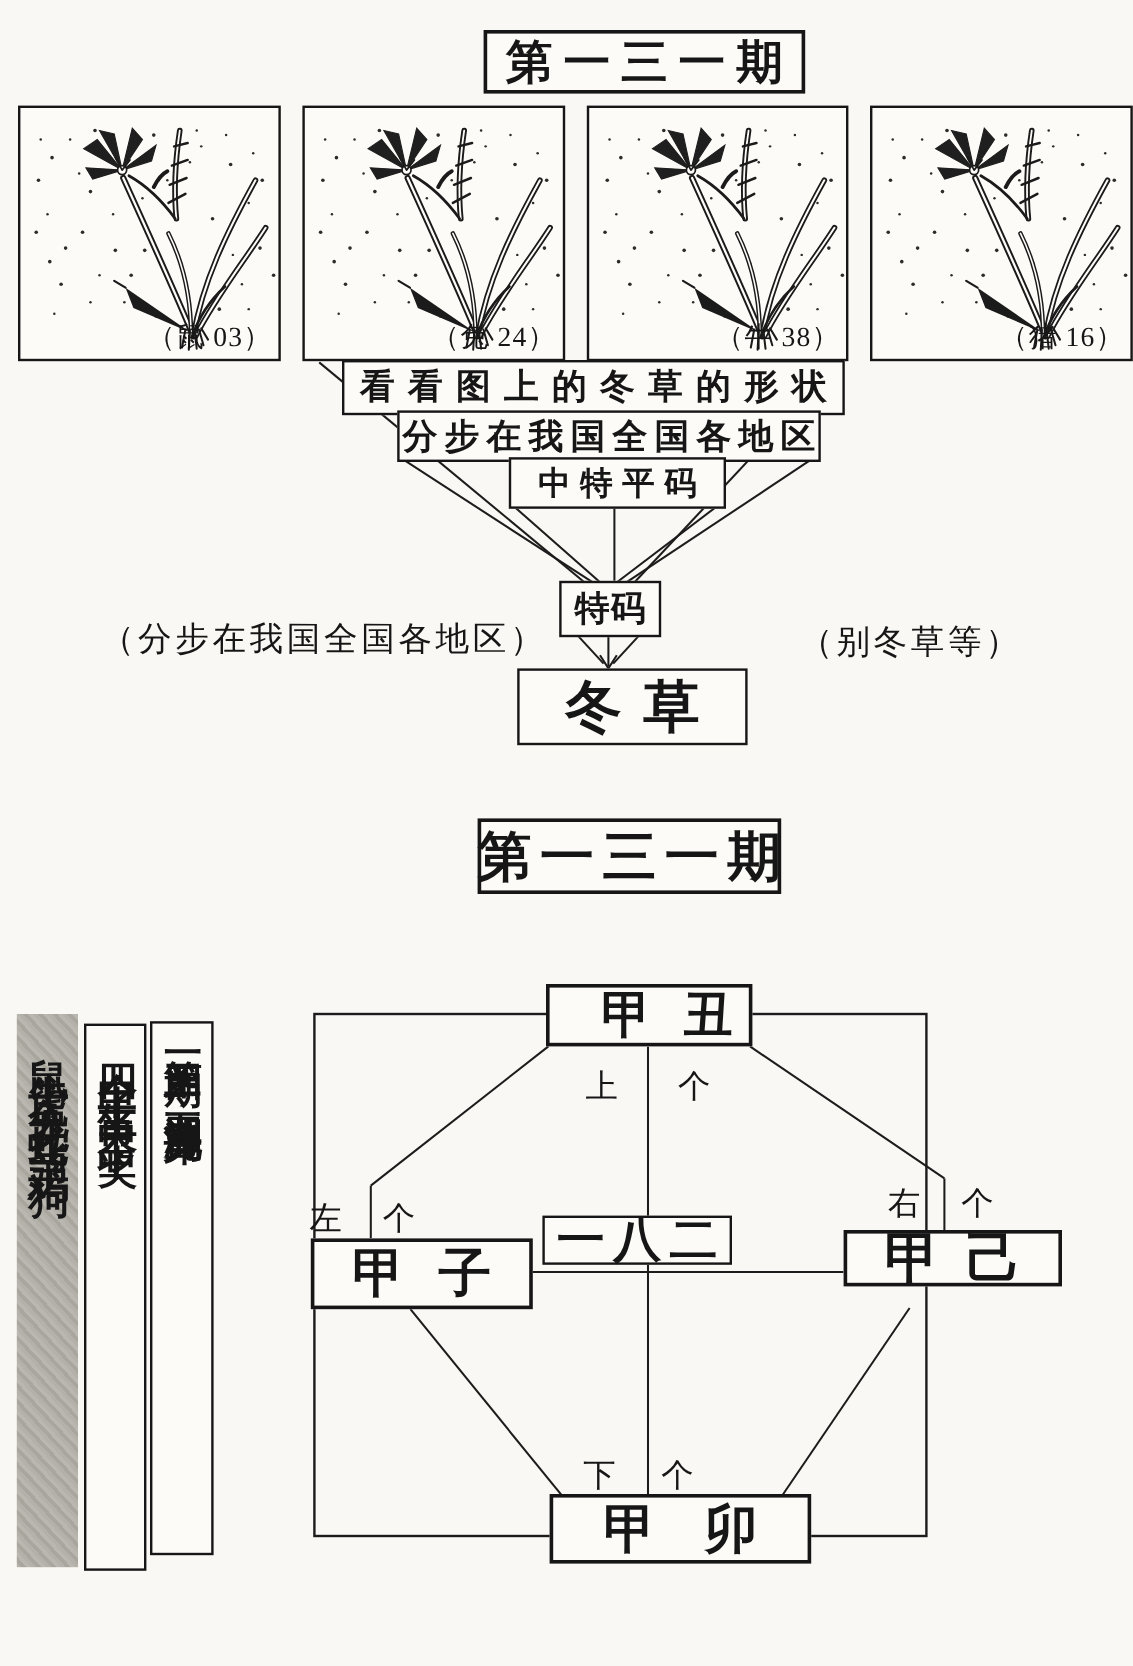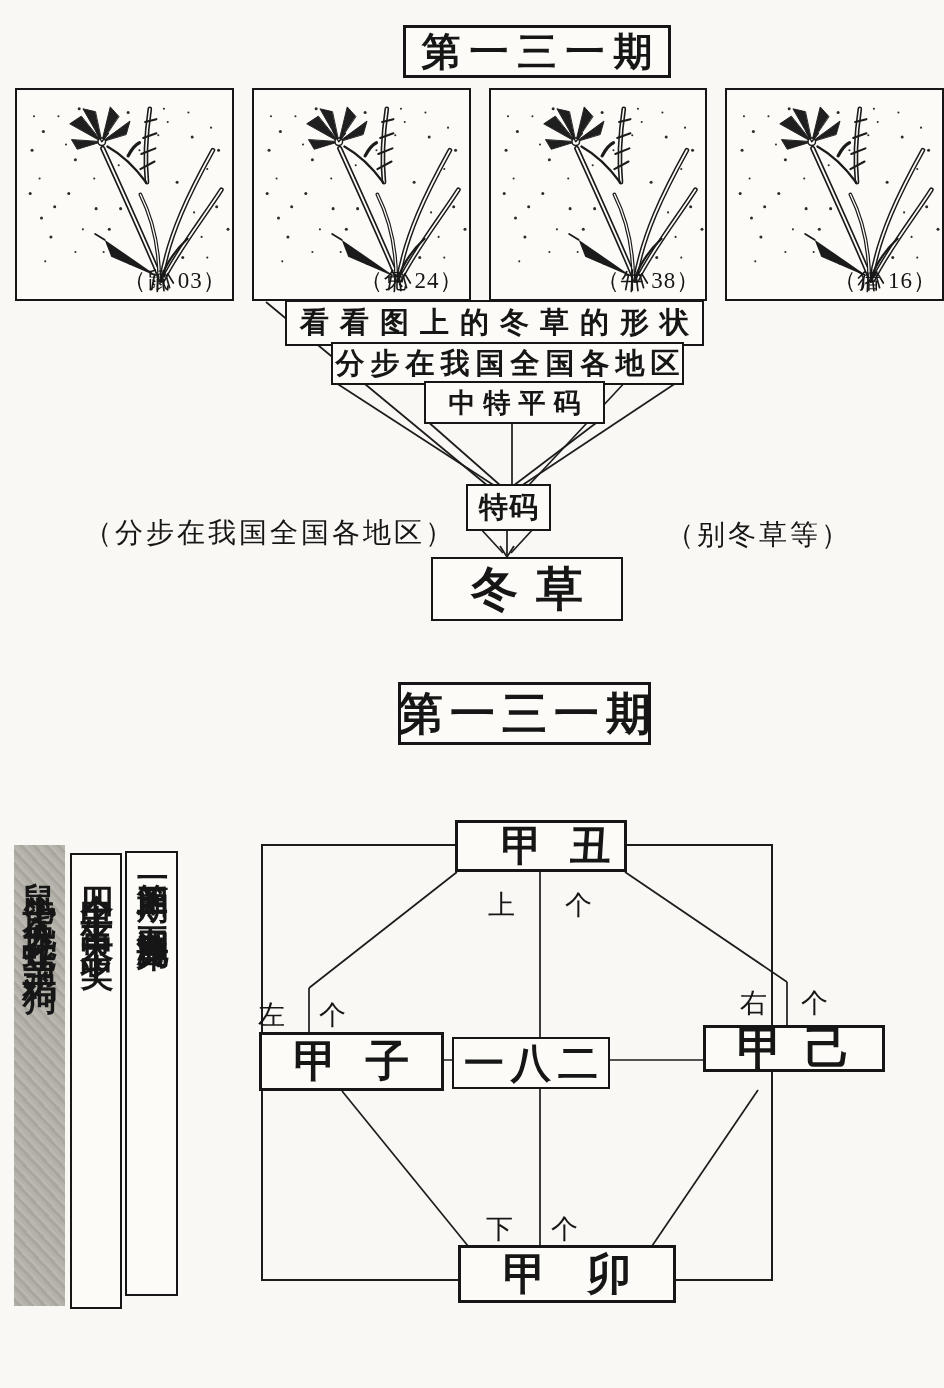--- a/index.html
+++ b/index.html
@@ -70,21 +70,21 @@
   
   .dbx{
     position:absolute;z-index:2;background:#fcfbf7;border:3px solid #161616;
     display:flex;align-items:center;justify-content:center;
     font-weight:bold;white-space:nowrap;box-sizing:border-box;
   }
   .d-top{left:455px;top:820px;width:172px;height:52px;font-size:42px;}
   .d-top span{letter-spacing:26px;margin-right:-26px;margin-left:30px;}
   .d-left{left:212px;top:1032px;width:185px;height:59px;font-size:44px;margin-left:47px;}
   .d-left span{letter-spacing:28px;margin-right:-28px;}
-  .d-center{left:452px;top:1037px;width:158px;height:52px;font-size:40px;border-width:2px;}
+  .d-center{left:452px;top:1013px;width:158px;height:41px;font-size:40px;border-width:2px;}
   .d-center span{letter-spacing:7px;margin-right:-7px;}
   .d-right{left:703px;top:1025px;width:182px;height:47px;font-size:46px;}
   .d-right span{letter-spacing:22px;margin-right:-22px;}
   .d-bottom{left:458px;top:1245px;width:218px;height:58px;font-size:44px;}
   .d-bottom span{letter-spacing:40px;margin-right:-40px;}
   
   .dlab{
     position:absolute;z-index:2;display:flex;justify-content:space-between;
     font-size:27px;white-space:nowrap;
   }

